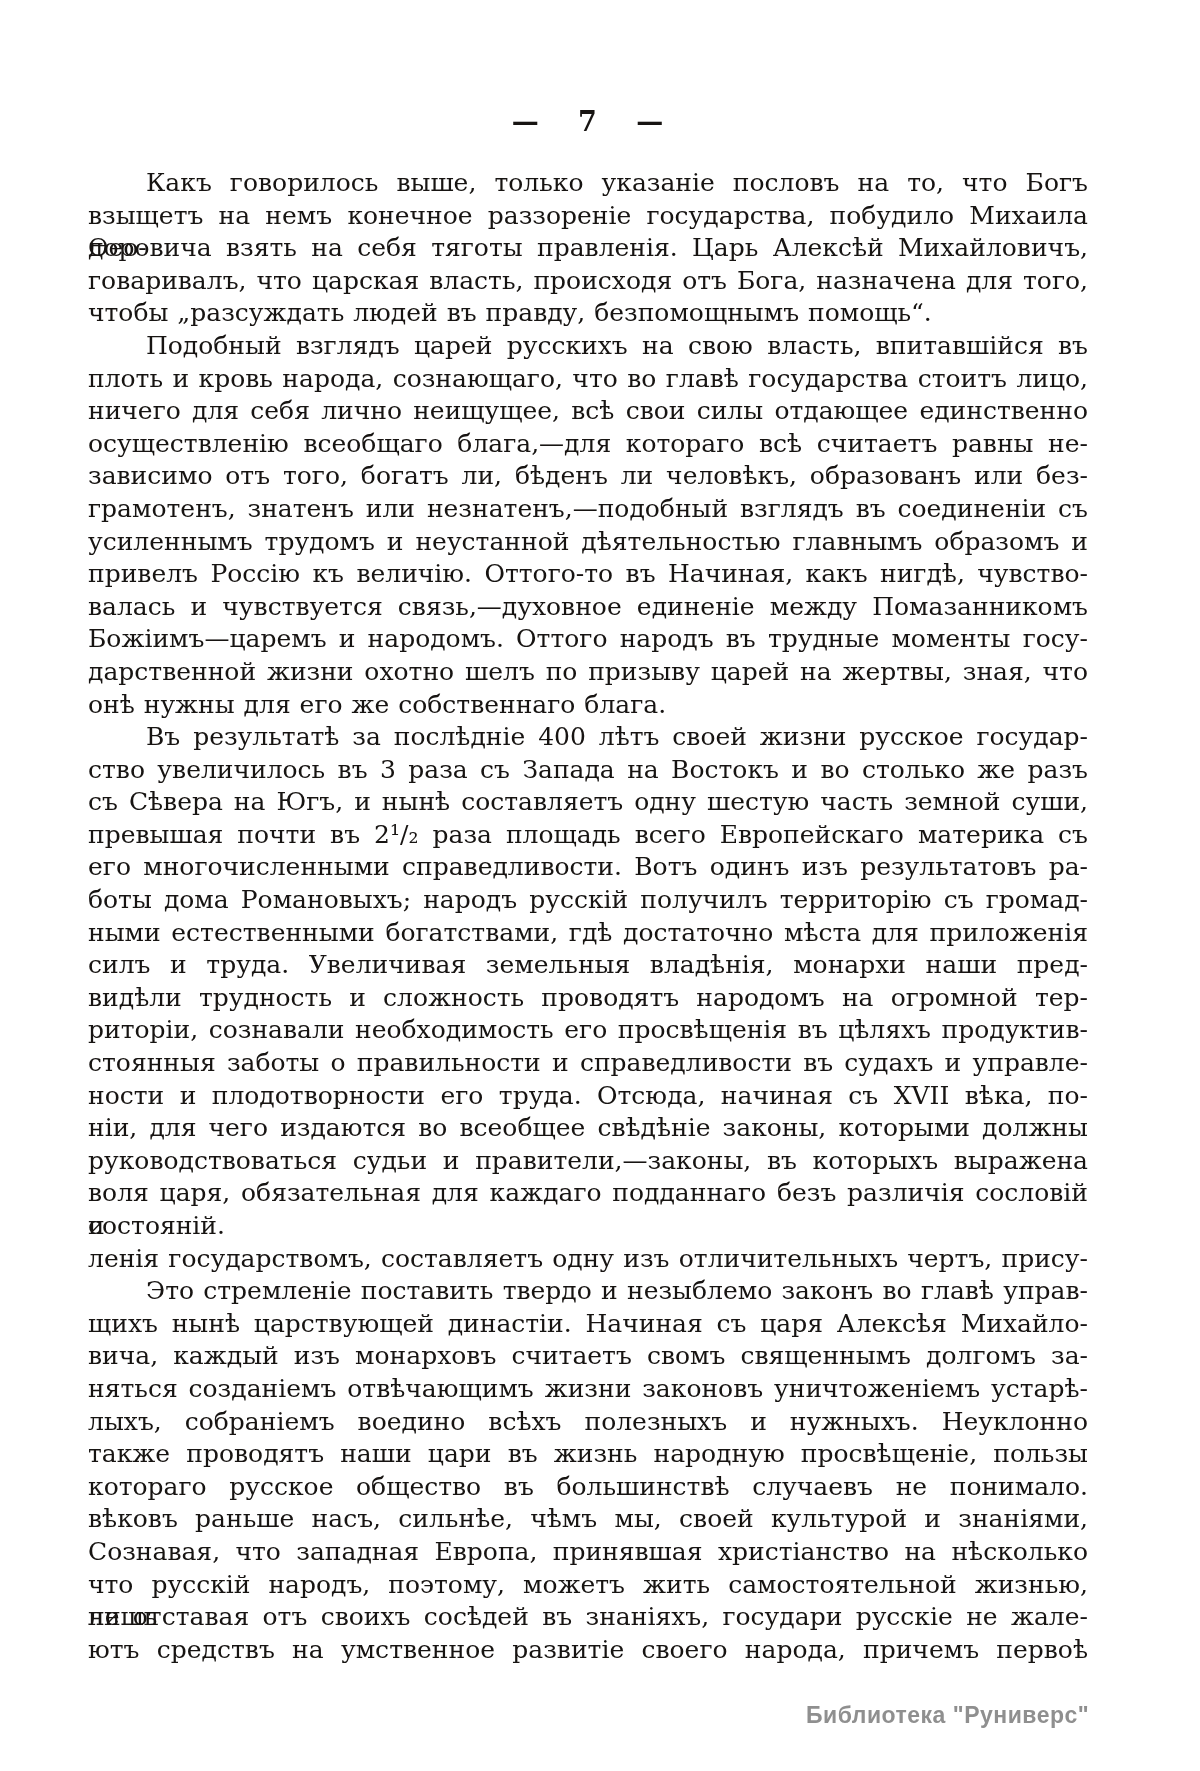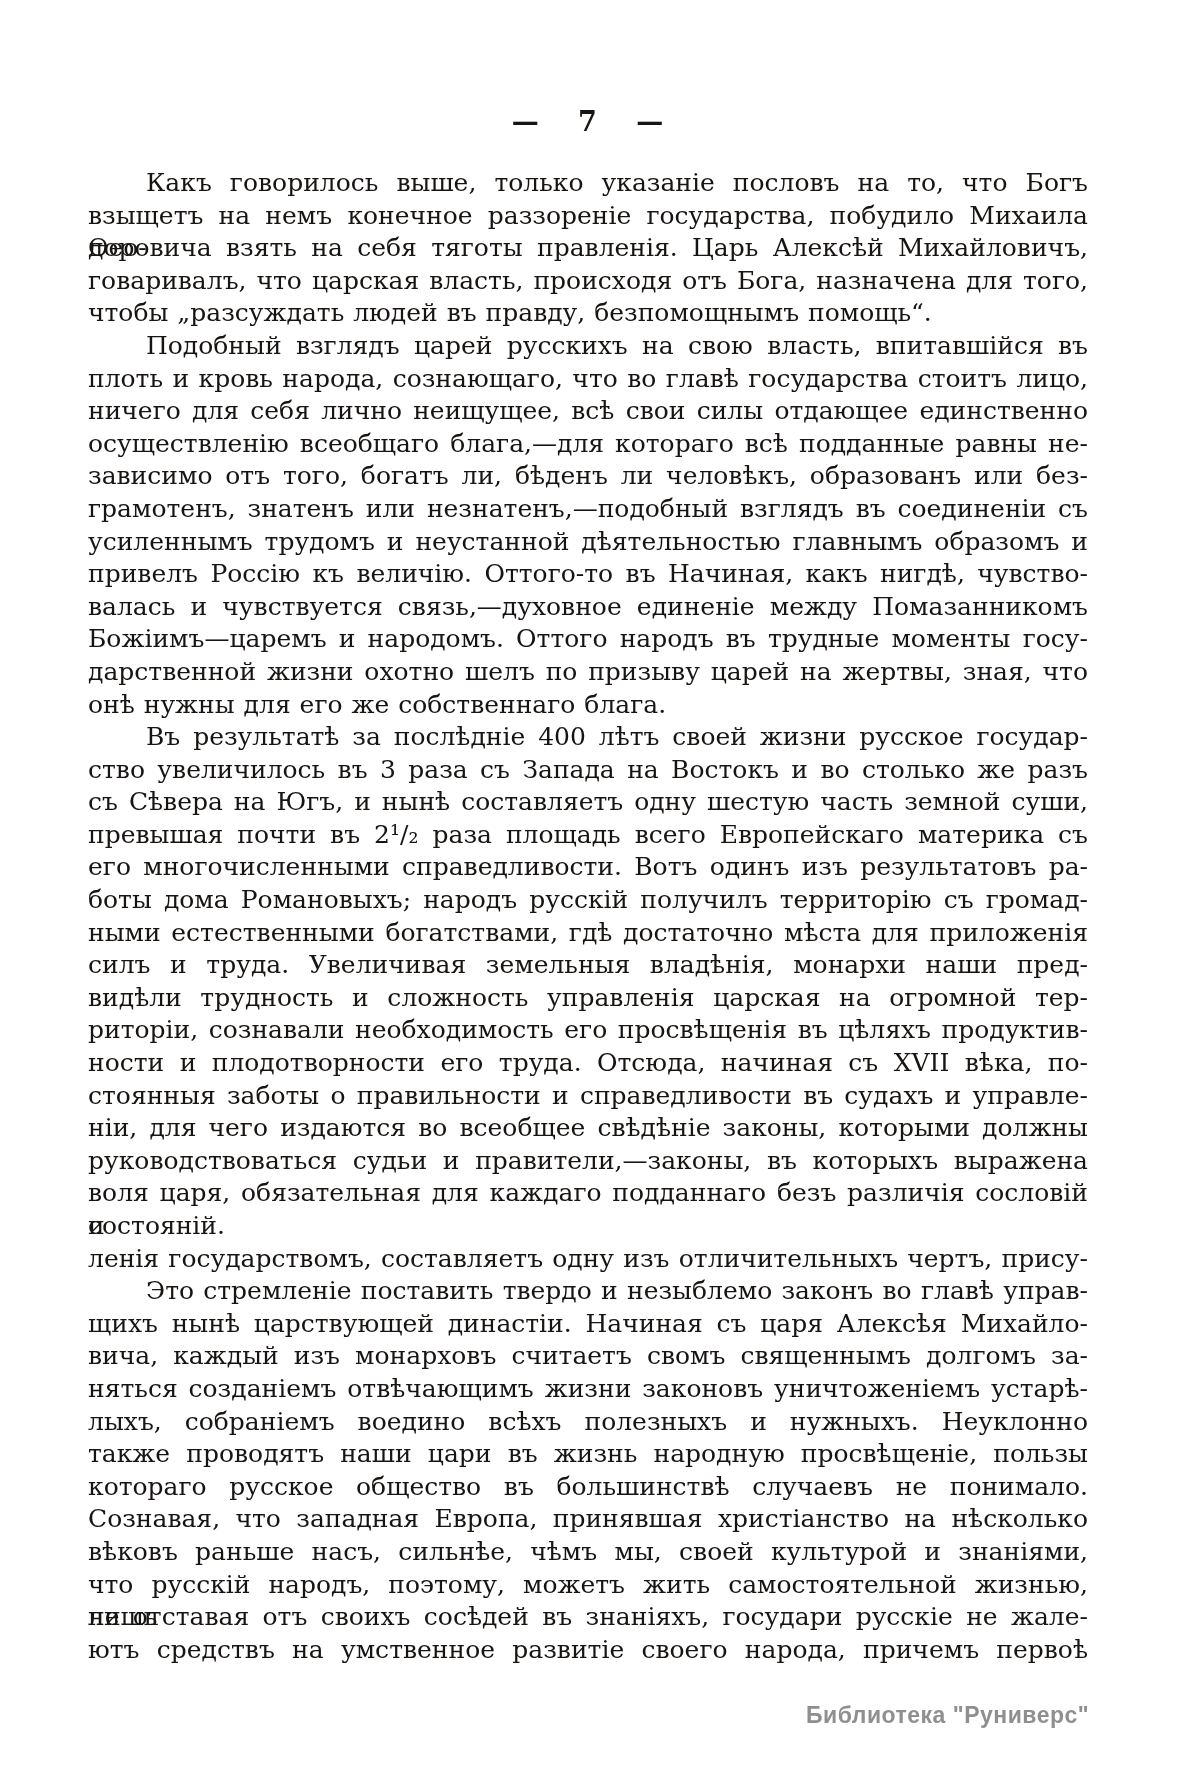--- a/index.html
+++ b/index.html
@@ -70,54 +70,54 @@
 
   <div class="text-block">
       <div class="text-line indent">Какъ говорилось выше, только указаніе пословъ на то, что Богъ</div>
       <div class="text-line">взыщетъ на немъ конечное раззореніе государства, побудило Михаила Ѳео-</div>
       <div class="text-line">доровича взять на себя тяготы правленія. Царь Алексѣй Михайловичъ,</div>
       <div class="text-line">говаривалъ, что царская власть, происходя отъ Бога, назначена для того,</div>
       <div class="text-line para-last">чтобы „разсуждать людей въ правду, безпомощнымъ помощь“.</div>
       <div class="text-line indent">Подобный взглядъ царей русскихъ на свою власть, впитавшійся въ</div>
       <div class="text-line">плоть и кровь народа, сознающаго, что во главѣ государства стоитъ лицо,</div>
       <div class="text-line">ничего для себя лично неищущее, всѣ свои силы отдающее единственно</div>
-      <div class="text-line">осуществленію всеобщаго блага,—для котораго всѣ подданные равны не-</div>
+      <div class="text-line">осуществленію всеобщаго блага,—для котораго всѣ считаетъ равны не-</div>
       <div class="text-line">зависимо отъ того, богатъ ли, бѣденъ ли человѣкъ, образованъ или без-</div>
       <div class="text-line">грамотенъ, знатенъ или незнатенъ,—подобный взглядъ въ соединеніи съ</div>
       <div class="text-line">усиленнымъ трудомъ и неустанной дѣятельностью главнымъ образомъ и</div>
       <div class="text-line">привелъ Россію къ величію. Оттого-то въ Начиная, какъ нигдѣ, чувство-</div>
       <div class="text-line">валась и чувствуется связь,—духовное единеніе между Помазанникомъ</div>
       <div class="text-line">Божіимъ—царемъ и народомъ. Оттого народъ въ трудные моменты госу-</div>
       <div class="text-line">дарственной жизни охотно шелъ по призыву царей на жертвы, зная, что</div>
       <div class="text-line para-last">онѣ нужны для его же собственнаго блага.</div>
       <div class="text-line indent">Въ результатѣ за послѣдніе 400 лѣтъ своей жизни русское государ-</div>
       <div class="text-line">ство увеличилось въ 3 раза съ Запада на Востокъ и во столько же разъ</div>
       <div class="text-line">съ Сѣвера на Югъ, и нынѣ составляетъ одну шестую часть земной суши,</div>
       <div class="text-line">превышая почти въ 2¹/₂ раза площадь всего Европейскаго материка съ</div>
       <div class="text-line">его многочисленными справедливости. Вотъ одинъ изъ результатовъ ра-</div>
       <div class="text-line">боты дома Романовыхъ; народъ русскій получилъ территорію съ громад-</div>
       <div class="text-line">ными естественными богатствами, гдѣ достаточно мѣста для приложенія</div>
       <div class="text-line">силъ и труда. Увеличивая земельныя владѣнія, монархи наши пред-</div>
-      <div class="text-line">видѣли трудность и сложность управленія царская на огромной тер-</div>
+      <div class="text-line">видѣли трудность и сложность проводятъ народомъ на огромной тер-</div>
       <div class="text-line">риторіи, сознавали необходимость его просвѣщенія въ цѣляхъ продуктив-</div>
+      <div class="text-line">стоянныя заботы о правильности и справедливости въ судахъ и управле-</div>
       <div class="text-line">ности и плодотворности его труда. Отсюда, начиная съ XVII вѣка, по-</div>
-      <div class="text-line">стоянныя заботы о правильности и справедливости въ судахъ и управле-</div>
       <div class="text-line">ніи, для чего издаются во всеобщее свѣдѣніе законы, которыми должны</div>
       <div class="text-line">руководствоваться судьи и правители,—законы, въ которыхъ выражена</div>
       <div class="text-line">воля царя, обязательная для каждаго подданнаго безъ различія сословій и</div>
       <div class="text-line para-last">состояній.</div>
       <div class="text-line">ленія государствомъ, составляетъ одну изъ отличительныхъ чертъ, прису-</div>
       <div class="text-line indent">Это стремленіе поставить твердо и незыблемо законъ во главѣ управ-</div>
       <div class="text-line">щихъ нынѣ царствующей династіи. Начиная съ царя Алексѣя Михайло-</div>
       <div class="text-line">вича, каждый изъ монарховъ считаетъ свомъ священнымъ долгомъ за-</div>
       <div class="text-line">няться созданіемъ отвѣчающимъ жизни законовъ уничтоженіемъ устарѣ-</div>
       <div class="text-line">лыхъ, собраніемъ воедино всѣхъ полезныхъ и нужныхъ. Неуклонно</div>
       <div class="text-line">также проводятъ наши цари въ жизнь народную просвѣщеніе, пользы</div>
       <div class="text-line">котораго русское общество въ большинствѣ случаевъ не понимало.</div>
+      <div class="text-line">вѣковъ раньше насъ, сильнѣе, чѣмъ мы, своей культурой и знаніями,</div>
       <div class="text-line">Сознавая, что западная Европа, принявшая христіанство на нѣсколько</div>
-      <div class="text-line">вѣковъ раньше насъ, сильнѣе, чѣмъ мы, своей культурой и знаніями,</div>
       <div class="text-line">что русскій народъ, поэтому, можетъ жить самостоятельной жизнью, лишь</div>
       <div class="text-line">не отставая отъ своихъ сосѣдей въ знаніяхъ, государи русскіе не жале-</div>
       <div class="text-line">ютъ средствъ на умственное развитіе своего народа, причемъ первоѣ</div>
     </div>
 
   <div class="watermark">Библиотека "Руниверс"</div>
 </div>
 
 </body></html>

